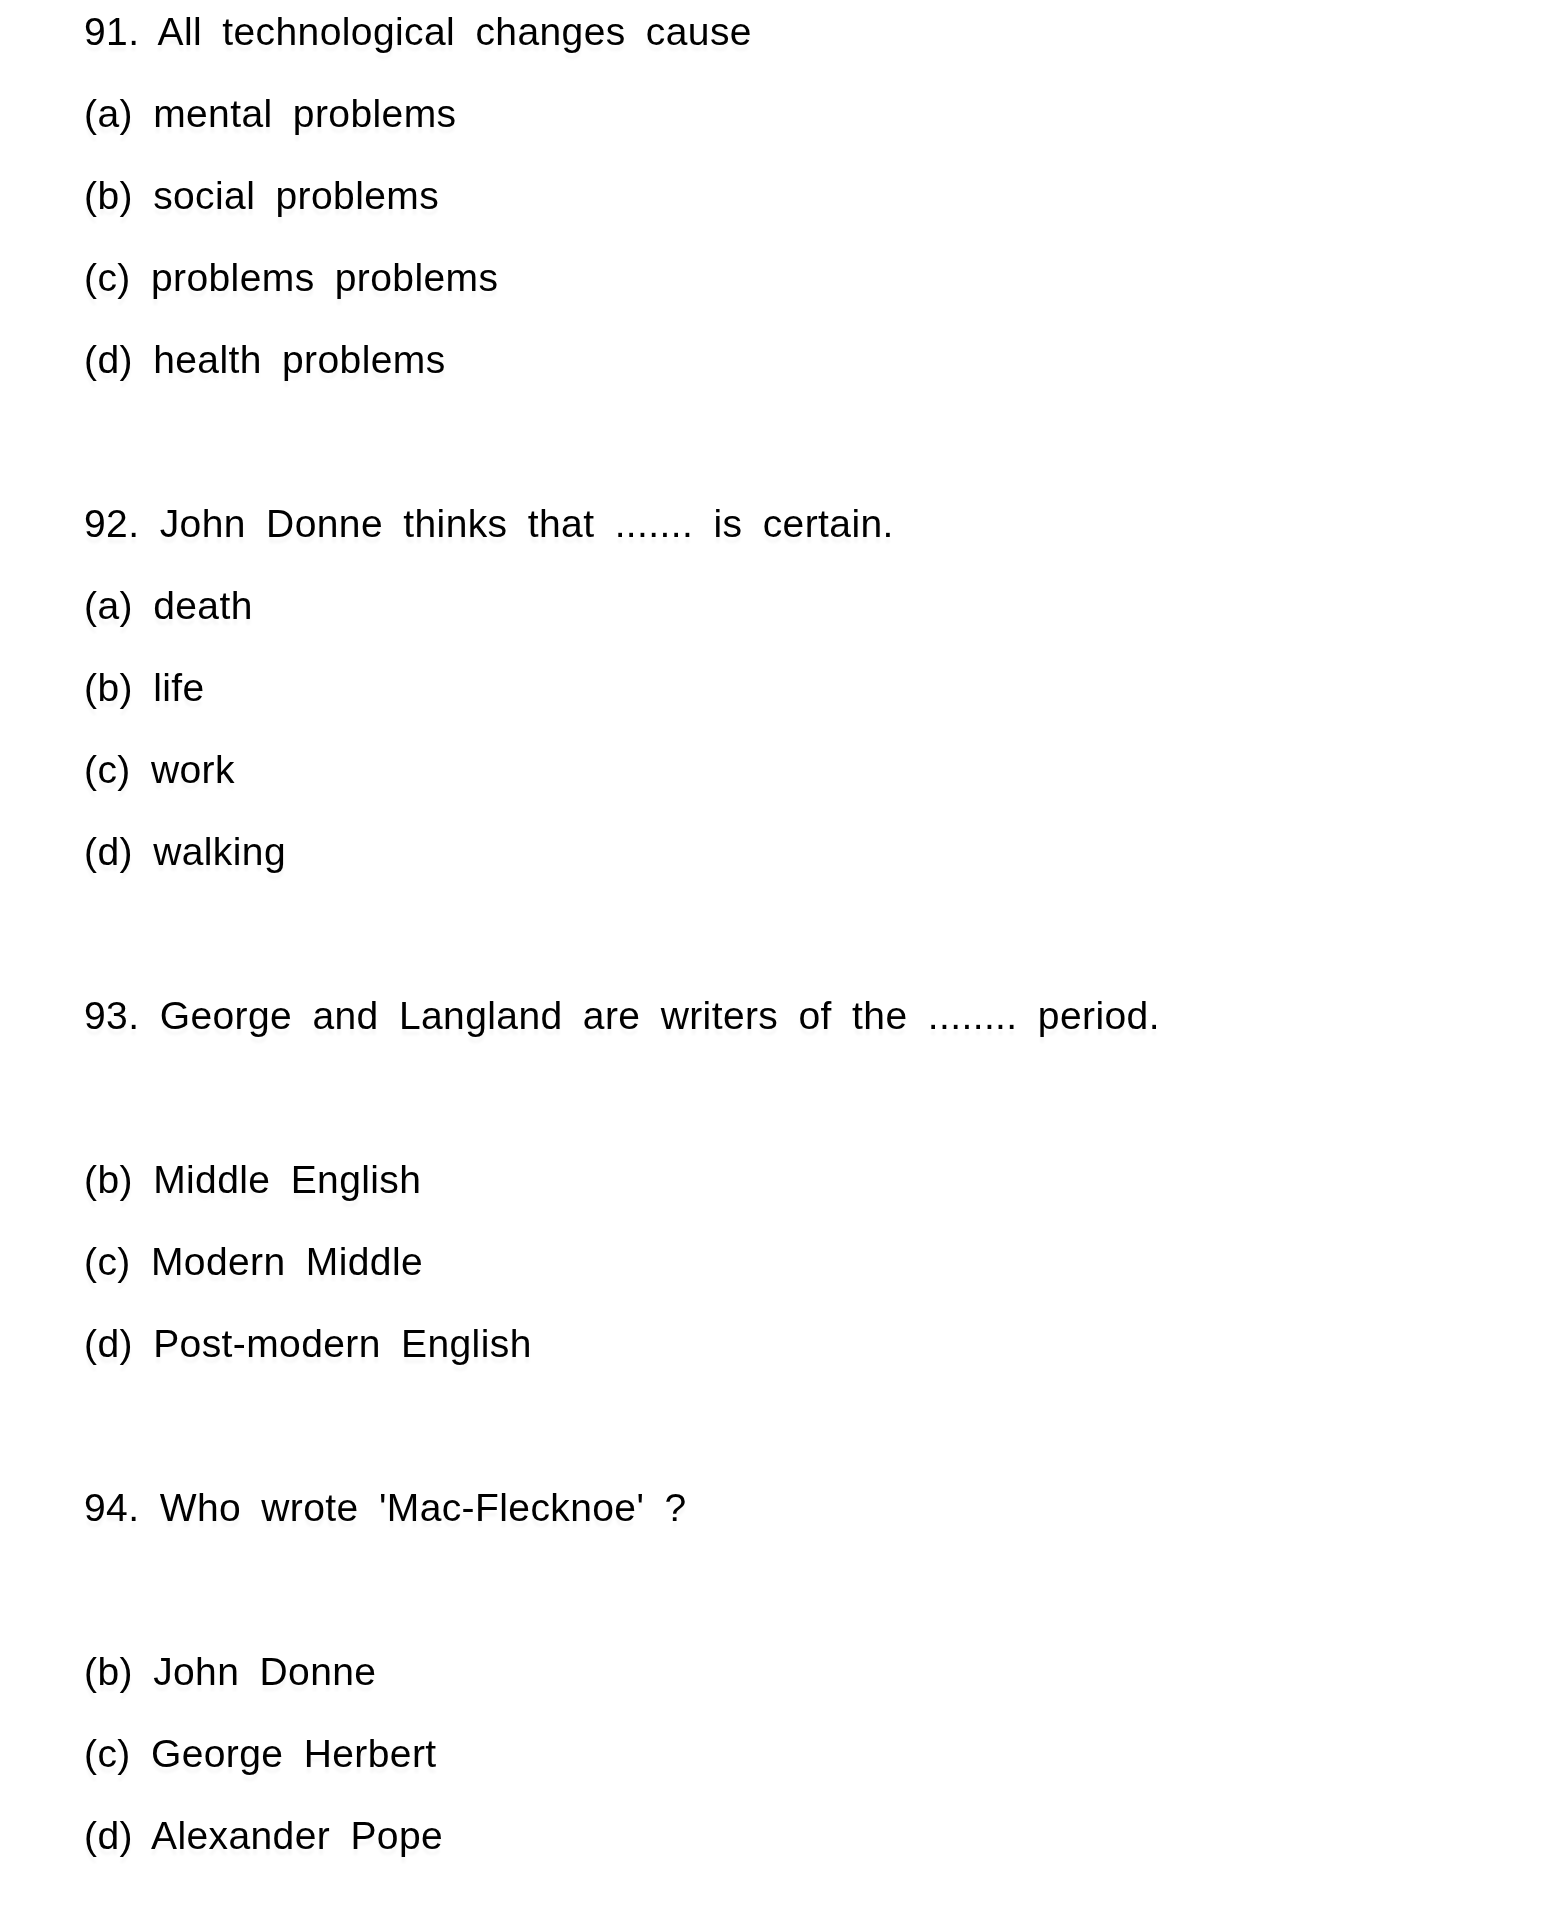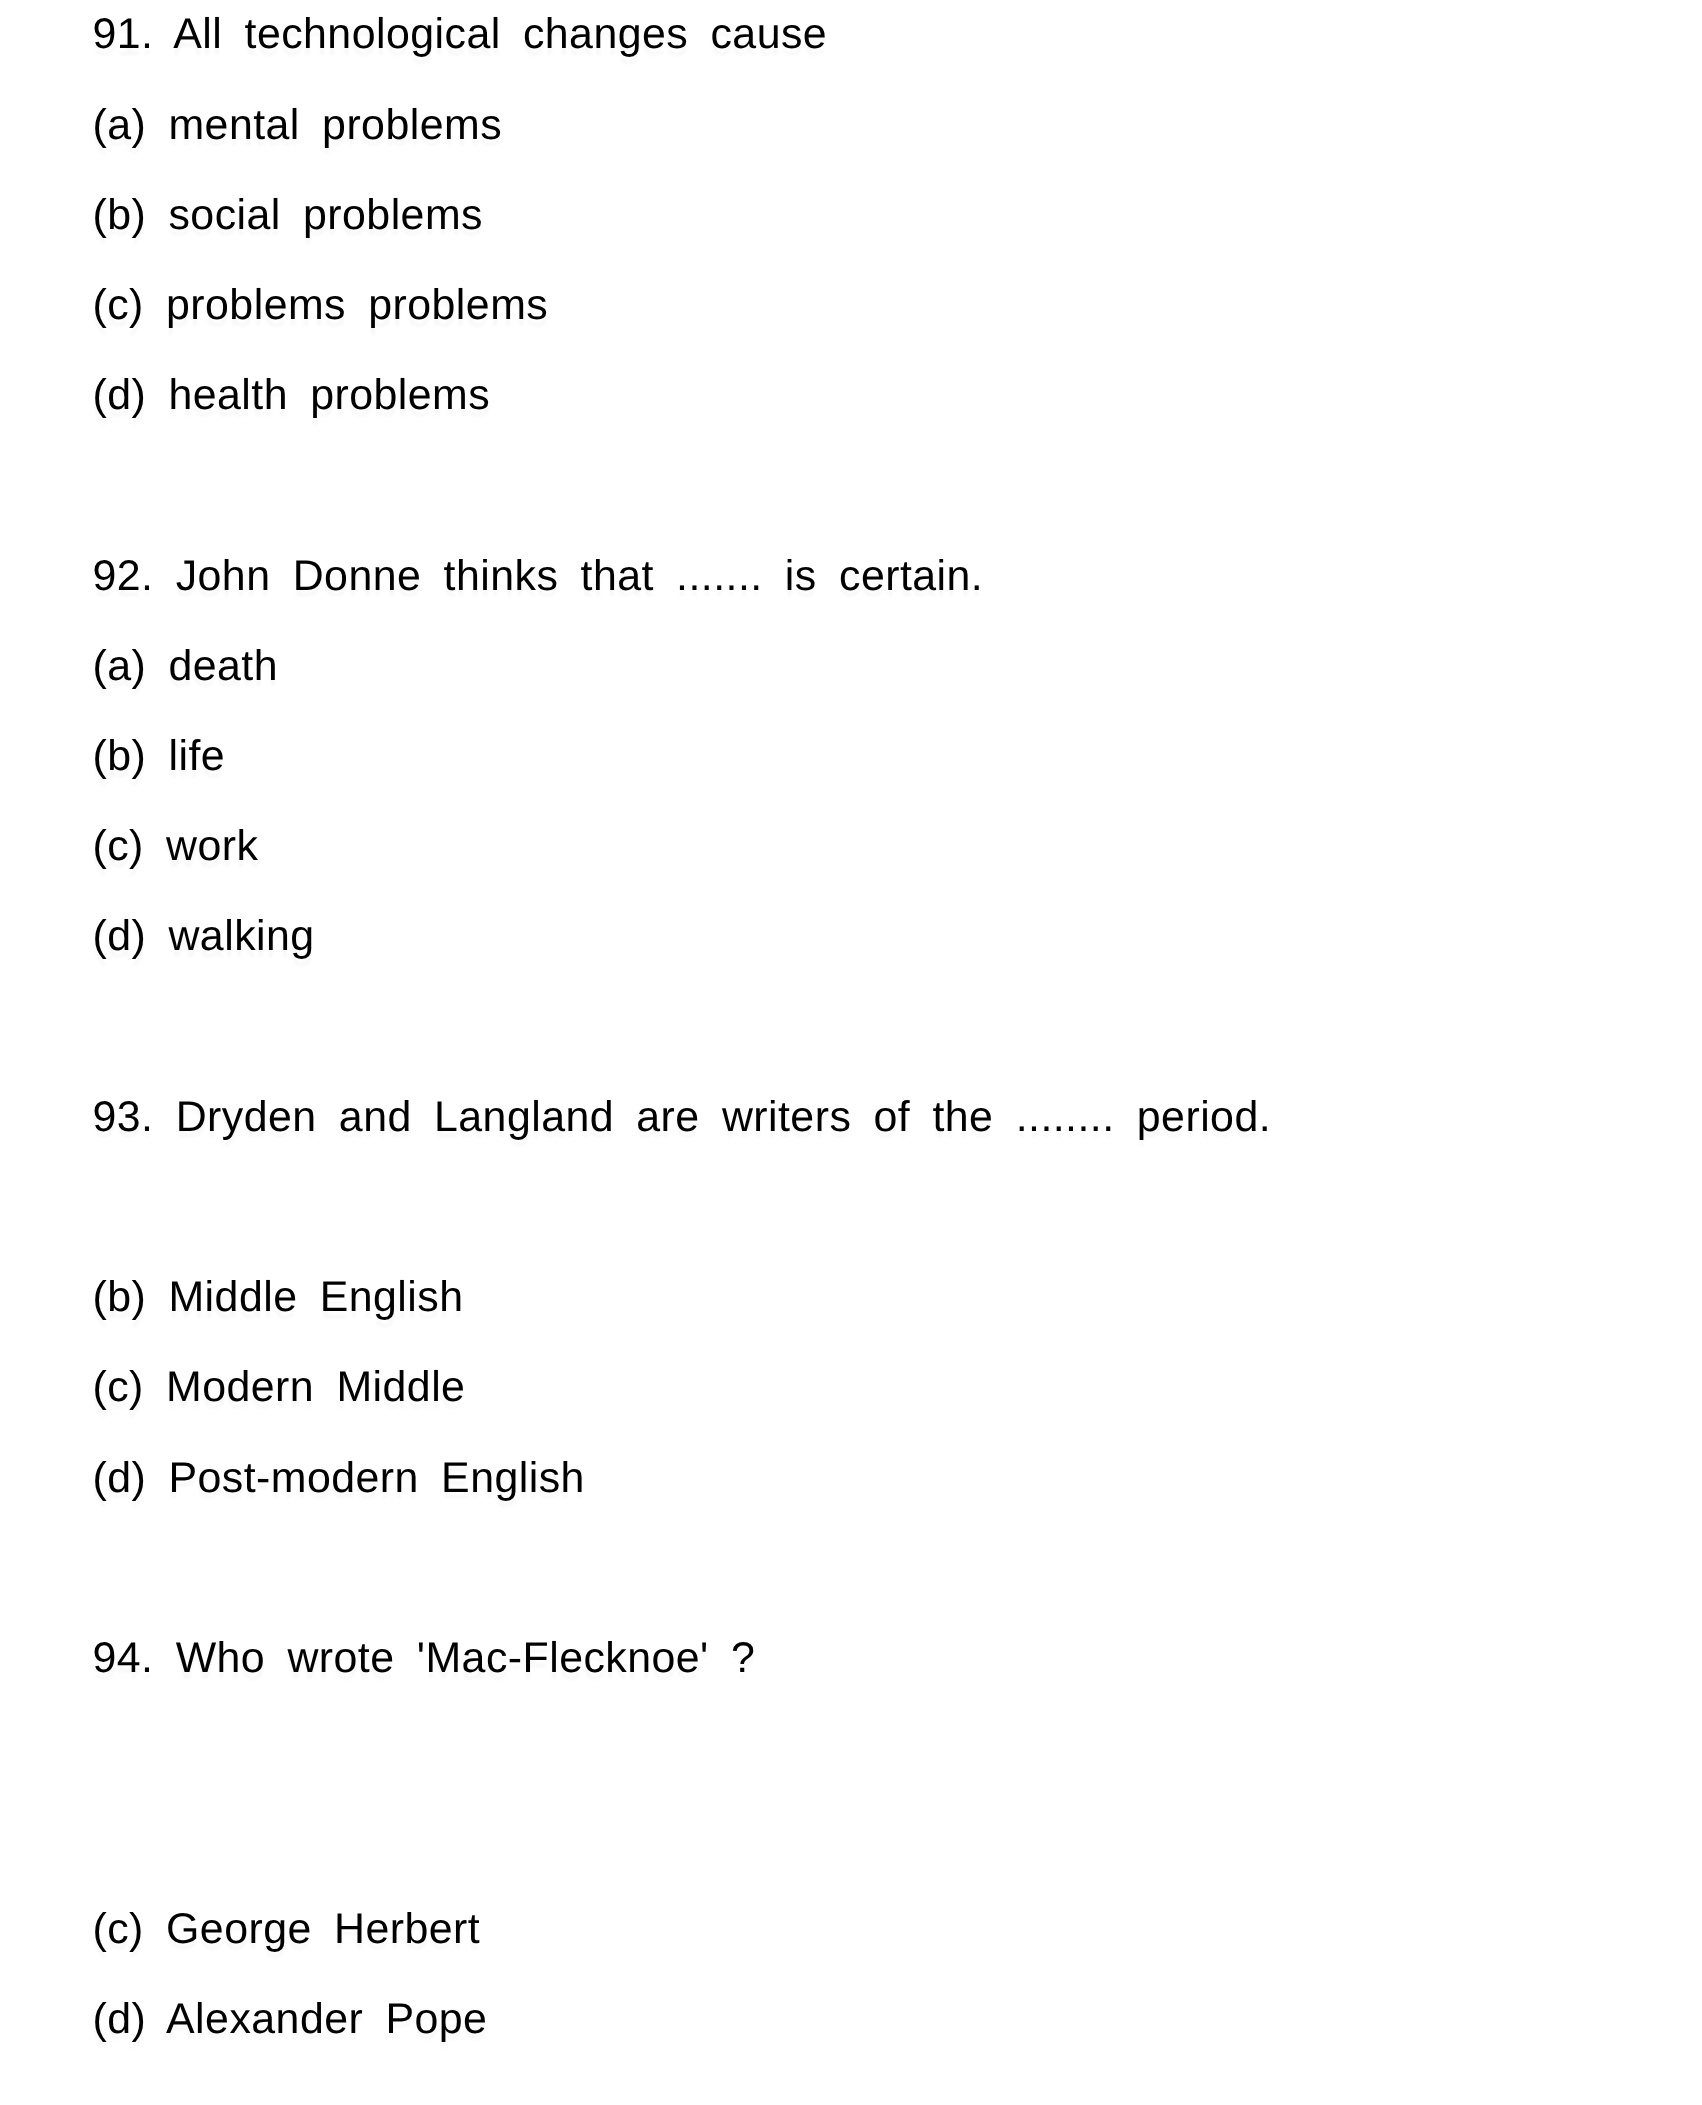--- a/index.html
+++ b/index.html
@@ -45,22 +45,23 @@
   <div class="line" style="top:172px"><span>(b)</span> <span>social problems</span></div>
   <div class="line" style="top:254px"><span>(c)</span> <span>problems problems</span></div>
   <div class="line" style="top:336px"><span>(d)</span> <span>health problems</span></div>
 
   <div class="line" style="top:500px"><span>92.</span> <span>John Donne thinks that ....... is certain.</span></div>
   <div class="line" style="top:582px"><span>(a)</span> <span>death</span></div>
   <div class="line" style="top:664px"><span>(b)</span> <span>life</span></div>
   <div class="line" style="top:746px"><span>(c)</span> <span>work</span></div>
   <div class="line" style="top:828px"><span>(d)</span> <span>walking</span></div>
 
-  <div class="line" style="top:992px"><span>93.</span> <span>Dryden and Langland are writers of the ........ period.</span></div>
+  <div class="line" style="top:992px"><span>93.</span> <span>George and Langland are writers of the ........ period.</span></div>
   <div class="line" style="top:1156px"><span>(b)</span> <span>Middle English</span></div>
   <div class="line" style="top:1238px"><span>(c)</span> <span>Modern Middle</span></div>
   <div class="line" style="top:1320px"><span>(d)</span> <span>Post-modern English</span></div>
 
   <div class="line" style="top:1484px"><span>94.</span> <span>Who wrote 'Mac-Flecknoe' ?</span></div>
+  <div class="line" style="top:1648px"><span>(b)</span> <span>John Donne</span></div>
   <div class="line" style="top:1730px"><span>(c)</span> <span>George Herbert</span></div>
   <div class="line" style="top:1812px"><span>(d)</span> <span>Alexander Pope</span></div>
 
 </div>
 
 </body></html>

